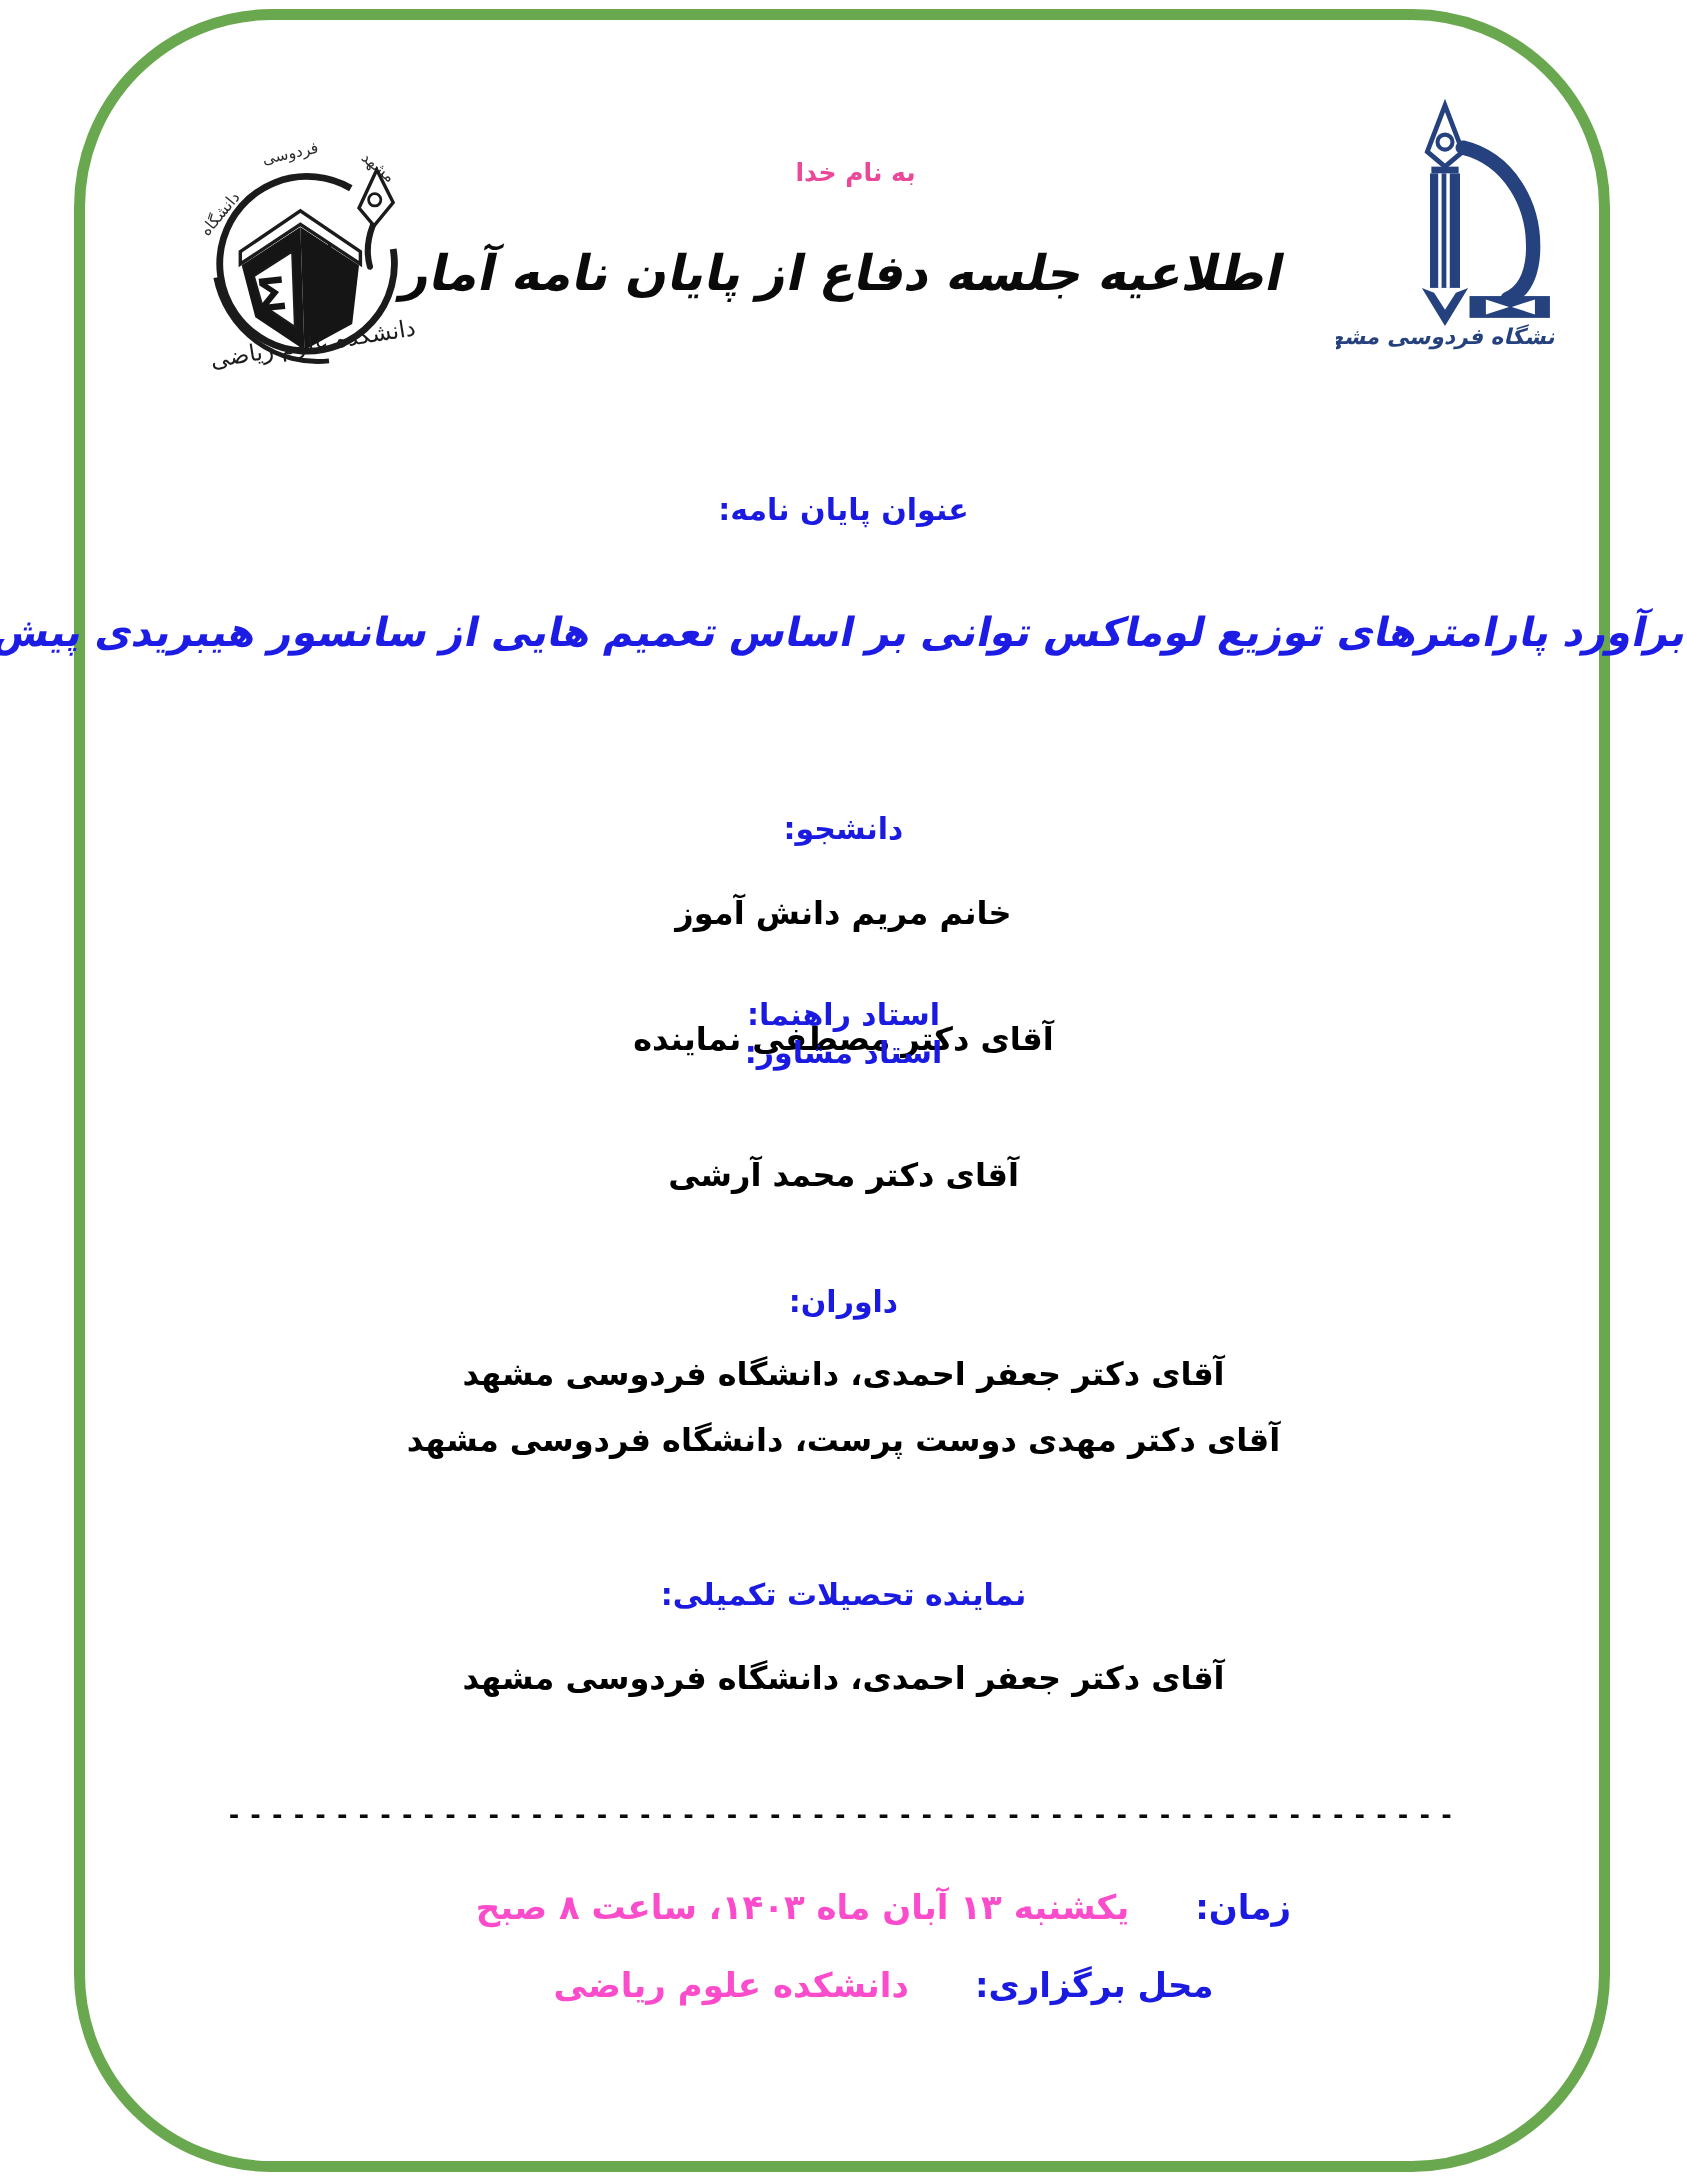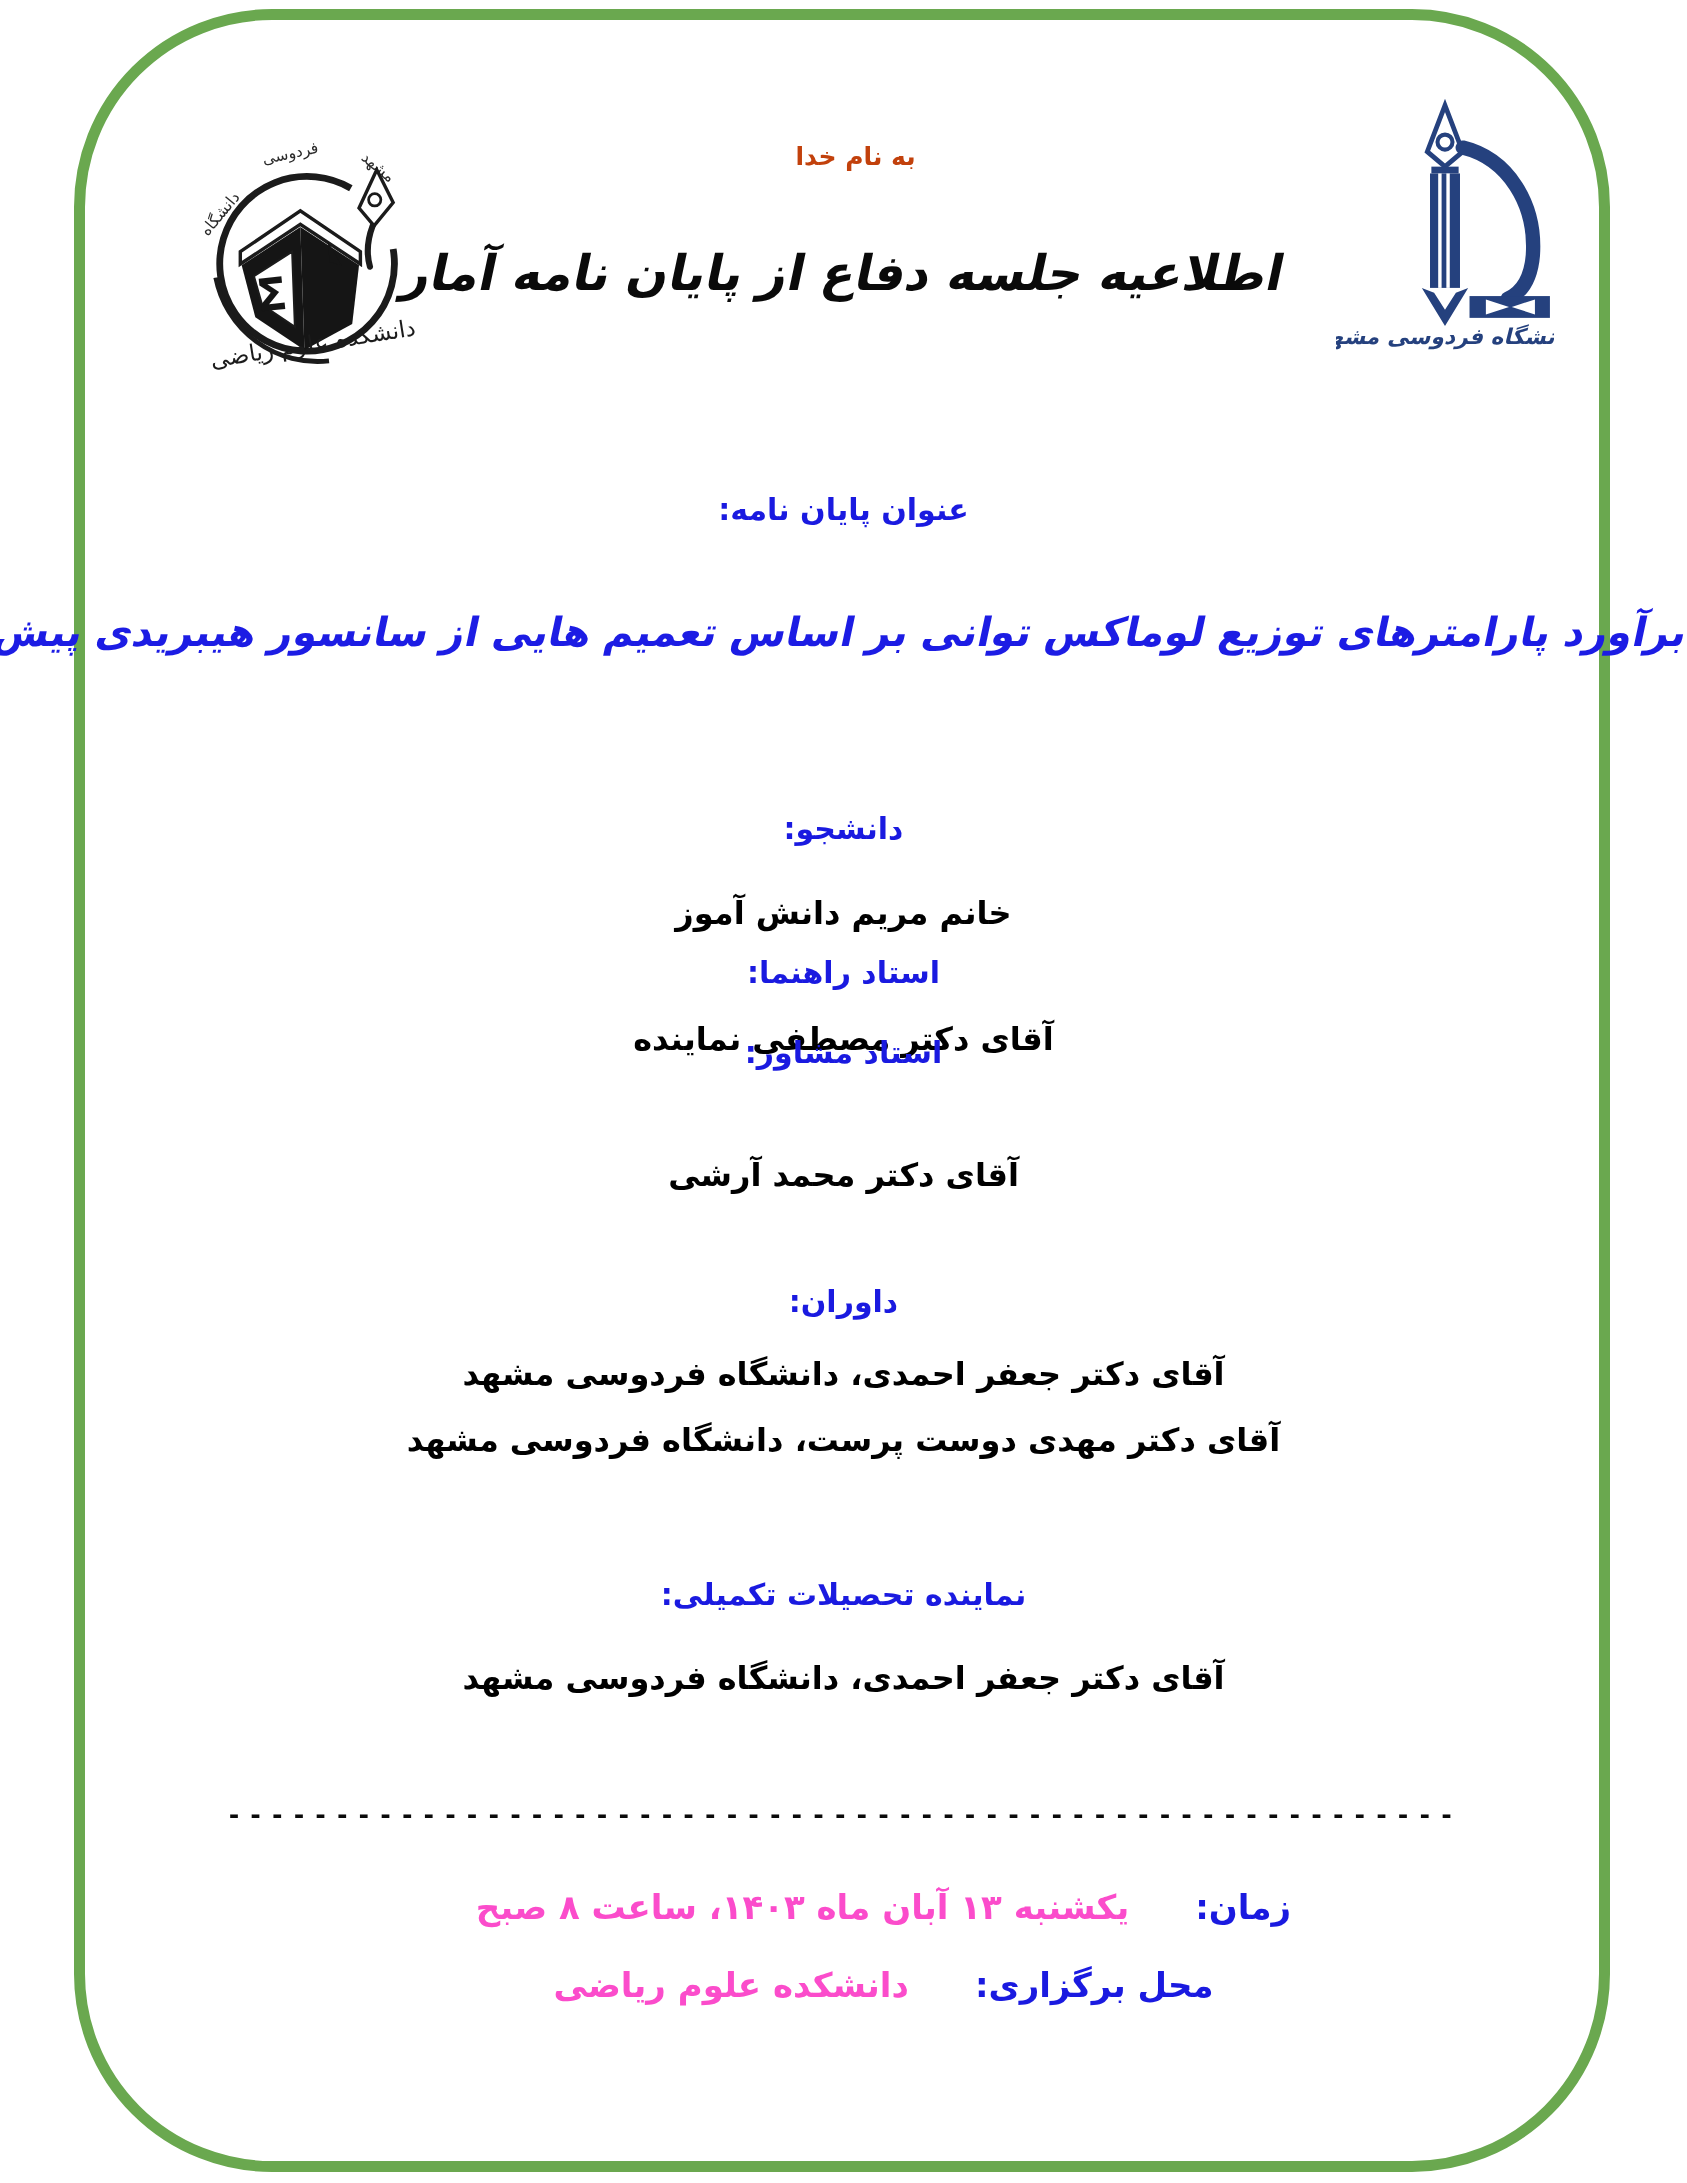--- a/index.html
+++ b/index.html
@@ -5,21 +5,21 @@
   html,body{margin:0;padding:0;}
   body{
     width:1687px;height:2183px;position:relative;background:#ffffff;
     font-family:"DejaVu Sans", sans-serif;overflow:hidden;
   }
   .frame{
     position:absolute;left:74px;top:9.3px;width:1536px;height:2163px;
     border:11.2px solid #6aa84f;border-radius:198px;box-sizing:border-box;
   }
   .line{position:absolute;left:0;right:0;text-align:center;direction:rtl;line-height:1.25;}
-  .bismillah{top:141px;font-size:25px;font-weight:bold;color:#c2410c;padding-left:24px;}
+  .bismillah{top:157px;font-size:25px;font-weight:bold;color:#ec4899;padding-left:24px;}
   .callig{transform:skewX(-12deg);}
   .black-callig{top:243px;font-size:49px;font-weight:bold;color:#0a0a0a;white-space:nowrap;}
   .label{font-size:30px;font-weight:bold;color:#1a1ae0;}
   .name{font-size:32px;font-weight:bold;color:#000;}
   .blue-callig{top:607px;font-size:40px;font-weight:bold;color:#1c1ce4;white-space:nowrap;}
   .separator{
     position:absolute;left:0;right:0;top:1800px;text-align:center;direction:ltr;
     font-family:"DejaVu Sans Mono", monospace;font-size:25px;font-weight:bold;
     letter-spacing:6.6px;color:#0a0a0a;white-space:nowrap;
   }
@@ -89,21 +89,21 @@
 
 <div class="line callig black-callig">اطلاعیه جلسه دفاع از پایان نامه آمار</div>
 
 <div class="line label" style="top:491px">عنوان پایان نامه:</div>
 
 <div class="line callig blue-callig">برآورد پارامترهای توزیع لوماکس توانی بر اساس تعمیم هایی از سانسور هیبریدی پیش رونده نوع دو</div>
 
 <div class="line label" style="top:810px">دانشجو:</div>
 <div class="line name" style="top:893px">خانم مریم دانش آموز</div>
 
-<div class="line label" style="top:954px">استاد راهنما:</div>
+<div class="line label" style="top:996px">استاد راهنما:</div>
 <div class="line name" style="top:1019px">آقای دکتر مصطفی نماینده</div>
 
 <div class="line label" style="top:1034px">استاد مشاور:</div>
 <div class="line name" style="top:1155px">آقای دکتر محمد آرشی</div>
 
 <div class="line label" style="top:1283px">داوران:</div>
 <div class="line name" style="top:1354px">آقای دکتر جعفر احمدی، دانشگاه  فردوسی مشهد</div>
 <div class="line name" style="top:1420px">آقای دکتر مهدی دوست پرست، دانشگاه  فردوسی مشهد</div>
 
 <div class="line label" style="top:1576px">نماینده تحصیلات تکمیلی:</div>

